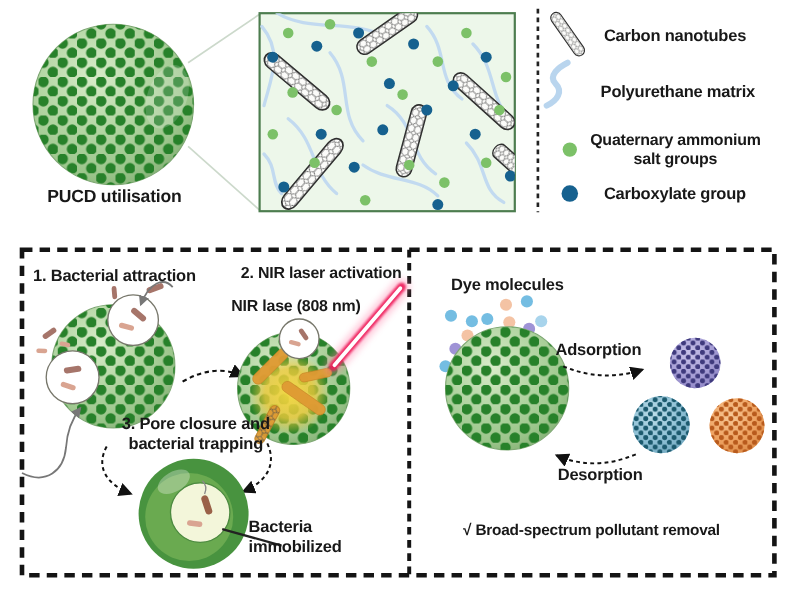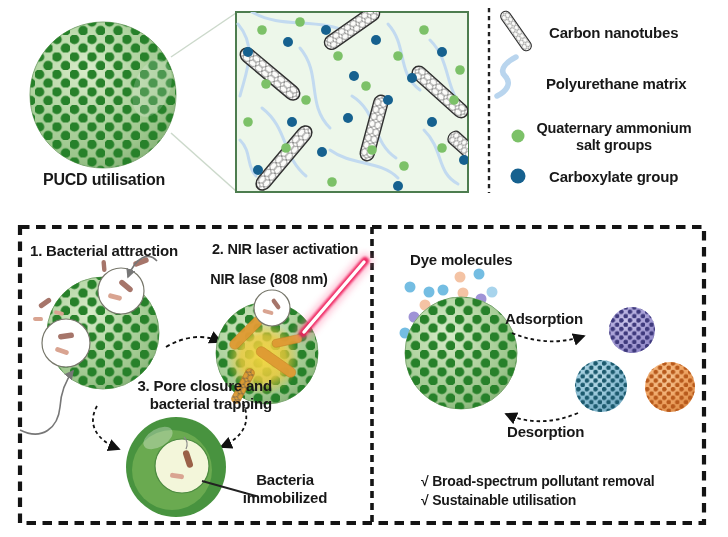--- a/index.html
+++ b/index.html
@@ -7,24 +7,24 @@
           font-family:"Liberation Sans","DejaVu Sans",sans-serif;}
   svg.scene{position:absolute;left:0;top:0;}
   .lbl{position:absolute;color:#181818;font-weight:600;font-size:15px;line-height:1.18;
        letter-spacing:-0.2px;white-space:normal;}
   .t-pucd{left:18px;top:171px;width:172px;text-align:center;font-size:16px;}
   .t-leg1{left:549px;top:24px;}
   .t-leg2{left:546px;top:75px;}
   .t-leg3{left:527px;top:120px;width:174px;text-align:center;font-size:14.5px;}
   .t-leg4{left:549px;top:168px;}
   .t-s1{left:30px;top:242px;width:160px;text-align:left;}
-  .t-s2{left:212px;top:241px;width:160px;text-align:left;font-size:14.5px;}
+  .t-s2{left:212px;top:241px;width:160px;text-align:center;font-size:14.5px;}
   .t-laser{left:202px;top:271px;width:134px;text-align:center;font-size:14.5px;}
-  .t-s3{left:84px;top:377px;width:188px;text-align:right;}
-  .t-bact{left:226px;top:471px;width:118px;text-align:center;}
+  .t-s3{left:84px;top:377px;width:188px;text-align:center;}
+  .t-bact{left:226px;top:471px;width:118px;}
   .t-dye{left:410px;top:251px;}
   .t-ads{left:505px;top:310px;}
   .t-des{left:507px;top:423px;}
   .t-b1{left:421px;top:473px;font-size:14px;}
   .t-b2{left:421px;top:492px;font-size:14px;}
 </style>
 </head>
 <body>
 
 <div class="canvas">
@@ -292,15 +292,14 @@
 <div class="lbl t-s1">1. Bacterial attraction</div>
 <div class="lbl t-s2">2. NIR laser activation</div>
 <div class="lbl t-laser">NIR lase (808 nm)</div>
 <div class="lbl t-s3">3. Pore closure and bacterial trapping</div>
 <div class="lbl t-bact">Bacteria immobilized</div>
 
 <div class="lbl t-dye">Dye molecules</div>
 <div class="lbl t-ads">Adsorption</div>
 <div class="lbl t-des">Desorption</div>
 <div class="lbl t-b1">√ Broad-spectrum pollutant removal</div>
-<div class="lbl t-b2">√ Sustainable utilisation</div>
 
 </div>
 
 </body></html>

